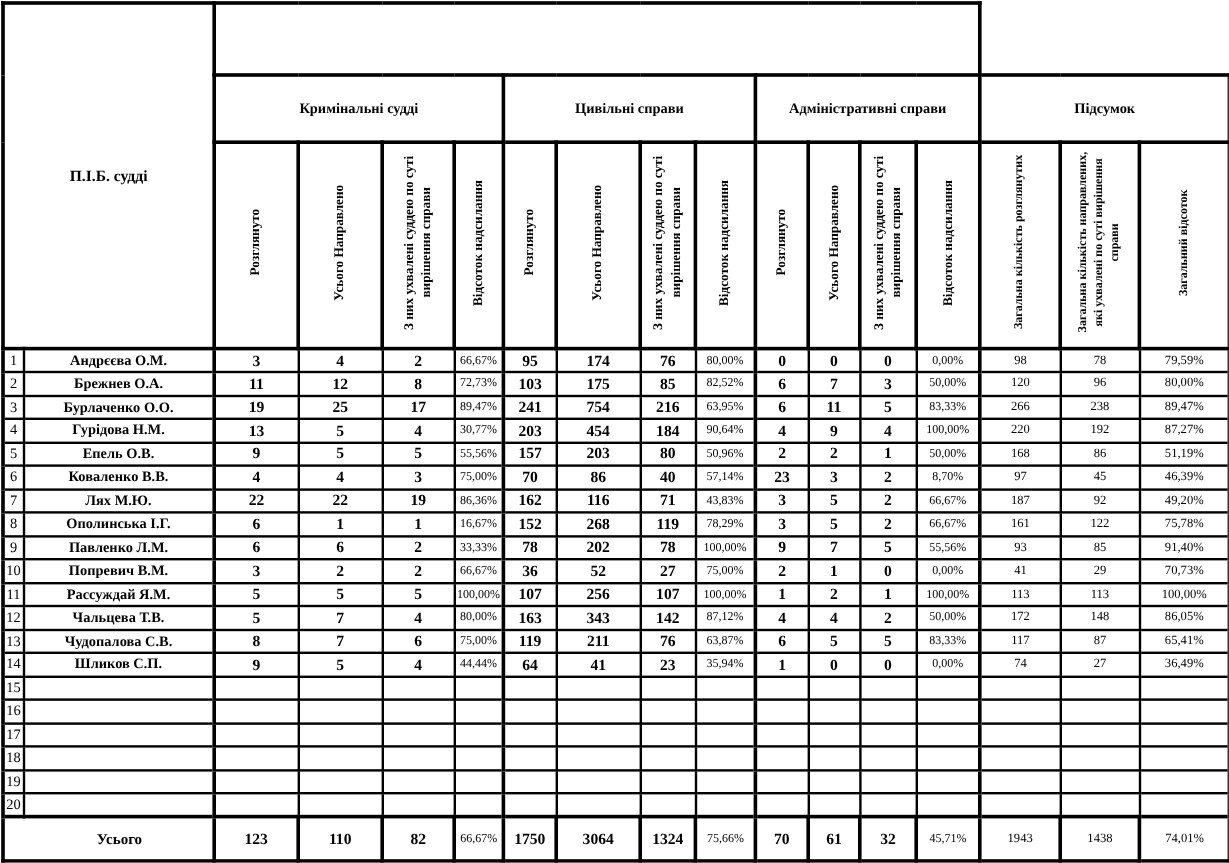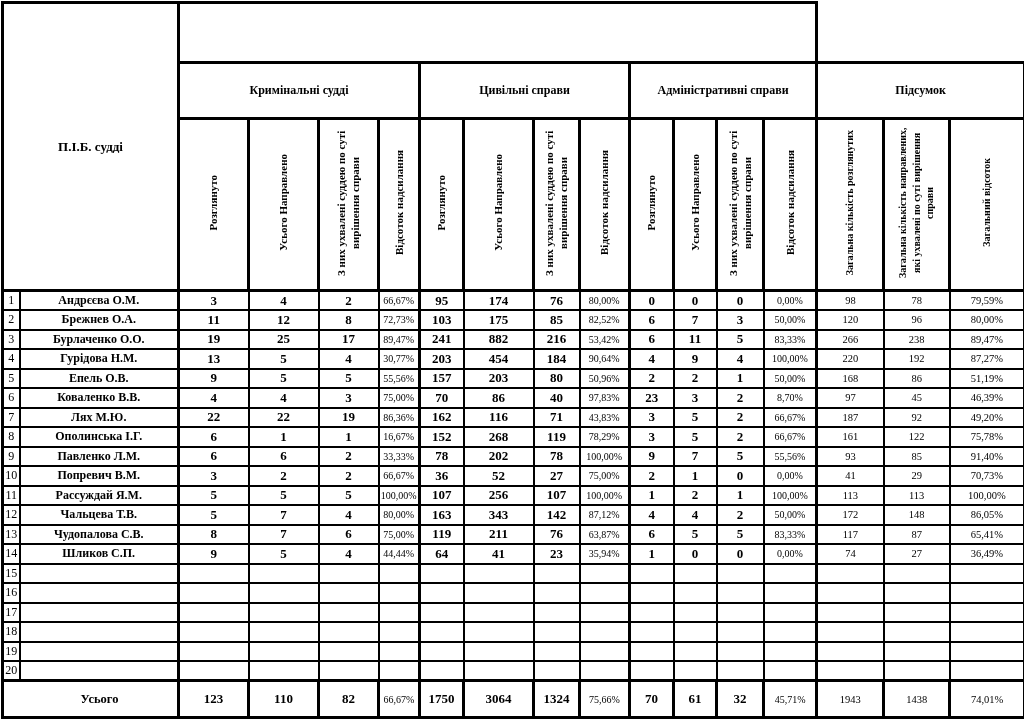--- a/index.html
+++ b/index.html
@@ -154,23 +154,23 @@
         <td class="sum">80,00%</td>
       </tr>
       <tr>
         <td class="num">3</td>
         <td class="name">Бурлаченко О.О.</td>
         <td class="cnt gl">19</td>
         <td class="cnt">25</td>
         <td class="cnt">17</td>
         <td class="pct">89,47%</td>
         <td class="cnt gl">241</td>
-        <td class="cnt">882</td>
+        <td class="cnt">754</td>
         <td class="cnt">216</td>
-        <td class="pct">53,42%</td>
+        <td class="pct">63,95%</td>
         <td class="cnt gl">6</td>
         <td class="cnt">11</td>
         <td class="cnt">5</td>
         <td class="pct">83,33%</td>
         <td class="sum gl">266</td>
         <td class="sum">238</td>
         <td class="sum">89,47%</td>
       </tr>
       <tr>
         <td class="num">4</td>
@@ -213,21 +213,21 @@
       <tr>
         <td class="num">6</td>
         <td class="name">Коваленко В.В.</td>
         <td class="cnt gl">4</td>
         <td class="cnt">4</td>
         <td class="cnt">3</td>
         <td class="pct">75,00%</td>
         <td class="cnt gl">70</td>
         <td class="cnt">86</td>
         <td class="cnt">40</td>
-        <td class="pct">97,83%</td>
+        <td class="pct">57,14%</td>
         <td class="cnt gl">23</td>
         <td class="cnt">3</td>
         <td class="cnt">2</td>
         <td class="pct">8,70%</td>
         <td class="sum gl">97</td>
         <td class="sum">45</td>
         <td class="sum">46,39%</td>
       </tr>
       <tr>
         <td class="num">7</td>

